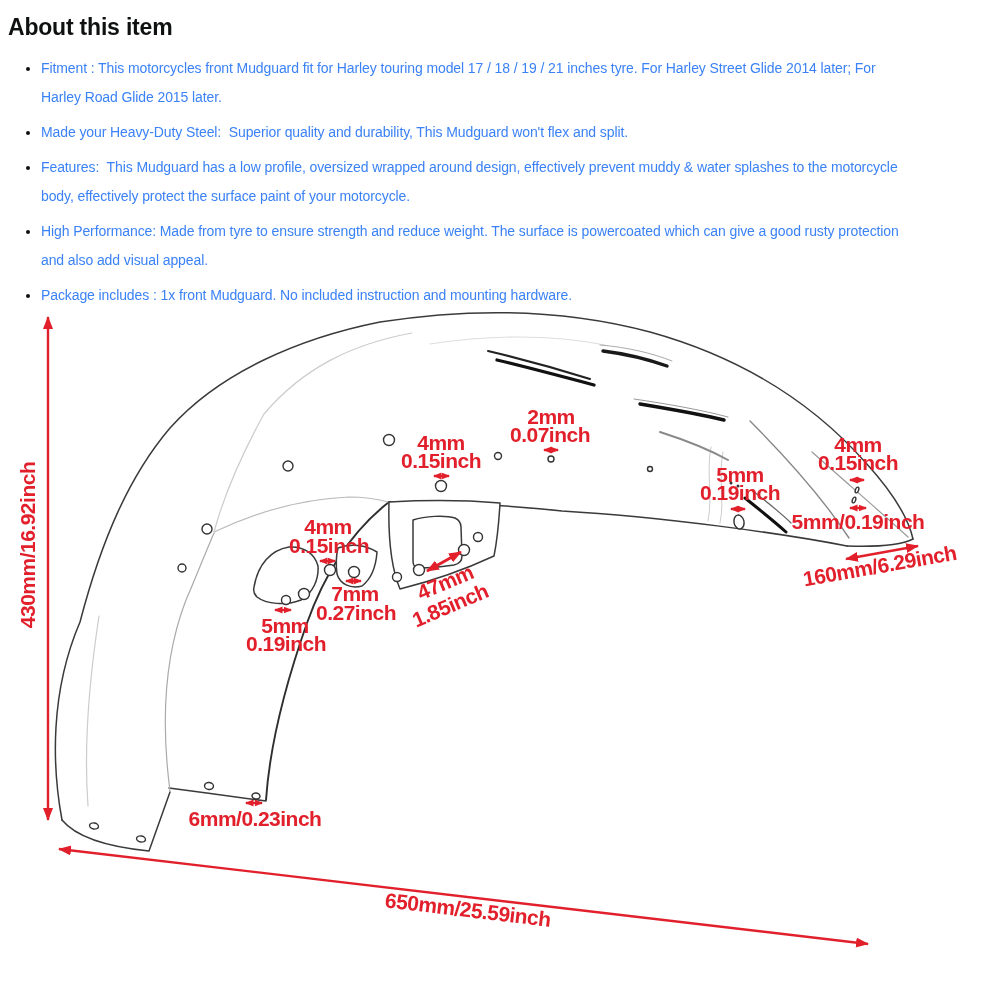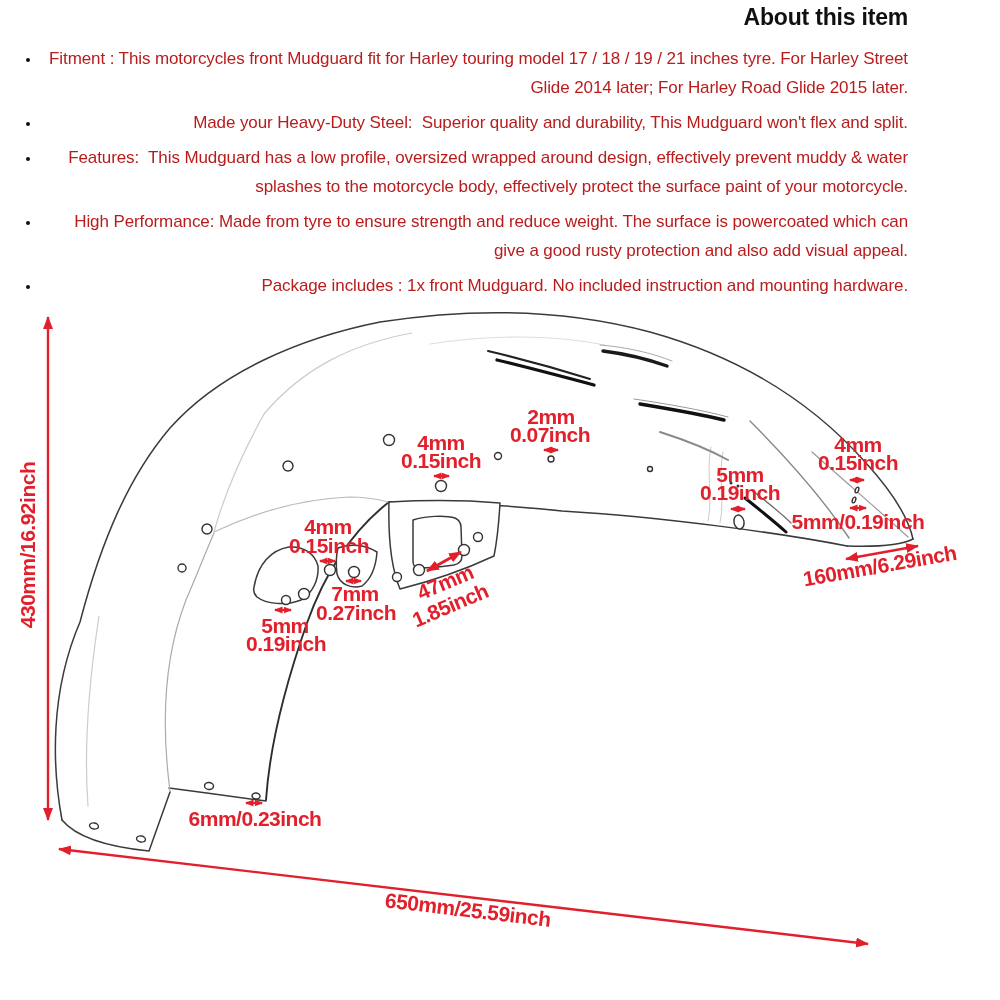--- a/index.html
+++ b/index.html
@@ -1,21 +1,21 @@
 <!DOCTYPE html>
 <html><head>
 <meta charset="utf-8">
 <style>
   html,body{margin:0;padding:0;background:#fff;width:1000px;height:1000px;overflow:hidden;
     font-family:"Liberation Sans",sans-serif;}
   .page{position:relative;width:1000px;height:1000px;background:#fff;}
-  .about{position:absolute;top:0;left:0;width:900px;padding:4px 0 0 8px;color:#0f1111;text-align:right;}
+  .about{position:absolute;top:0;left:0;width:900px;padding:14px 0 0 8px;color:#0f1111;}
   .about h2{font-size:23px;font-weight:700;margin:0;letter-spacing:-0.2px;color:#0f1111;}
   .about ul{margin:13px 0 0 0;padding-left:33px;}
-  .about li{font-size:17px;line-height:29px;margin-bottom:6px;color:#b91c1c;}
+  .about li{font-size:14px;line-height:29px;margin-bottom:6px;color:#3b82f6;}
   .about li::marker{font-size:14px;color:#111;}
   .li-text{white-space:pre-wrap;letter-spacing:-0.1px;}
   svg.diagram{position:absolute;top:0;left:0;}
   .dim{fill:#e2202c;font-family:"Liberation Sans",sans-serif;font-size:21px;font-weight:700;
     text-anchor:middle;letter-spacing:-0.5px;}
 </style>
 </head>
 <body>
 
 <div class="page">

